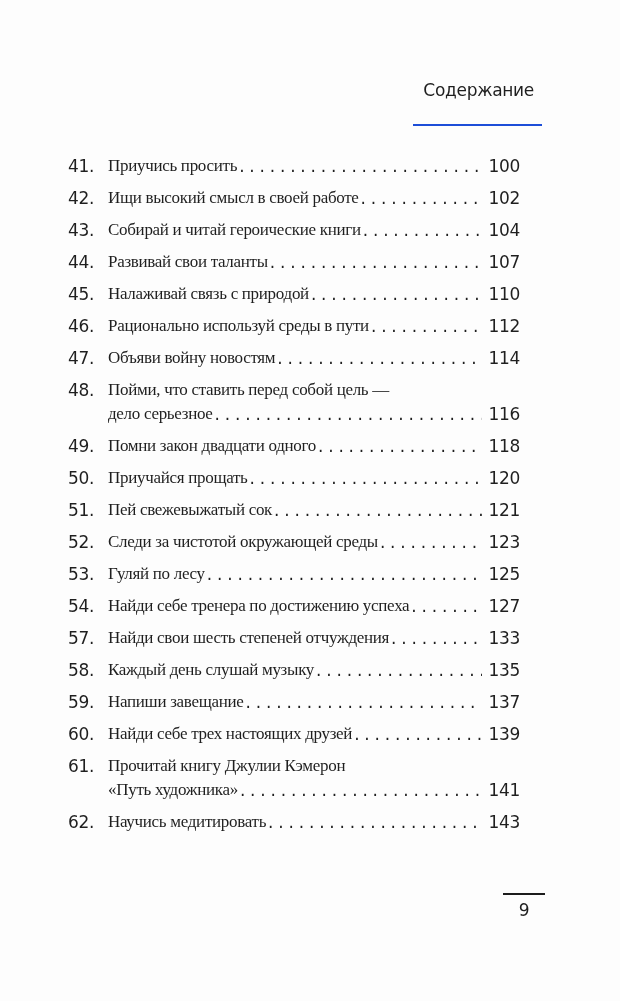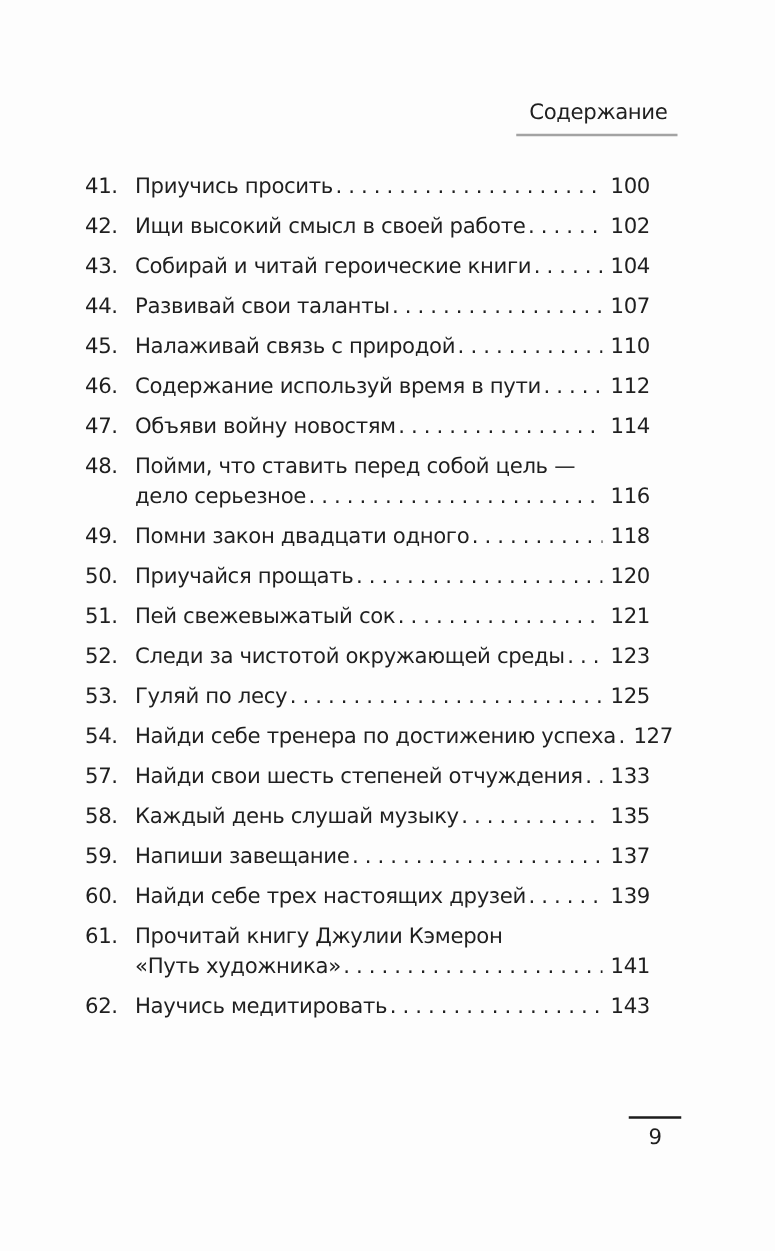--- a/index.html
+++ b/index.html
@@ -14,31 +14,31 @@
     font-size: 17px;
     letter-spacing: -0.3px;
     position: relative;
     padding-top: 80px;
     overflow: hidden;
   }
   
   .header { text-align: right; margin-right: 78px; }
   .header-inner {
     display: inline-block;
-    border-bottom: 2px solid #a3a3a3;
-    padding: 0 8px 7px 10px;
+    border-bottom: 2px solid #1d4ed8;
+    padding: 0 8px 24px 10px;
     line-height: 20px;
   }
   
   .toc { margin: 28px 100px 0 68px; }
   .entry { margin-bottom: 8px; }
   .line { display: flex; align-items: center; line-height: 24px; }
   .line.cont { padding-left: 40px; }
   .num { width: 40px; flex: 0 0 40px; }
-  .title { white-space: nowrap; flex: 0 0 auto; }
+  .title { white-space: nowrap; flex: 0 0 auto; font-family: Liberation Serif, serif; }
   .leader {
     flex: 1 1 0;
     min-width: 6px;
     overflow: hidden;
     white-space: nowrap;
     padding-left: 2px;
   }
   .leader::after {
     content: ". . . . . . . . . . . . . . . . . . . . . . . . . . . . . . . . . . . . . . . . . . . . .";
   }
@@ -100,21 +100,21 @@
         <div class="line">
           <span class="num">45.</span>
           <span class="title">Налаживай связь с природой</span>
           <span class="leader"></span>
           <span class="pg">110</span>
         </div>
       </div>
       <div class="entry">
         <div class="line">
           <span class="num">46.</span>
-          <span class="title">Содержание используй время в пути</span>
+          <span class="title">Рационально используй среды в пути</span>
           <span class="leader"></span>
           <span class="pg">112</span>
         </div>
       </div>
       <div class="entry">
         <div class="line">
           <span class="num">47.</span>
           <span class="title">Объяви войну новостям</span>
           <span class="leader"></span>
           <span class="pg">114</span>

